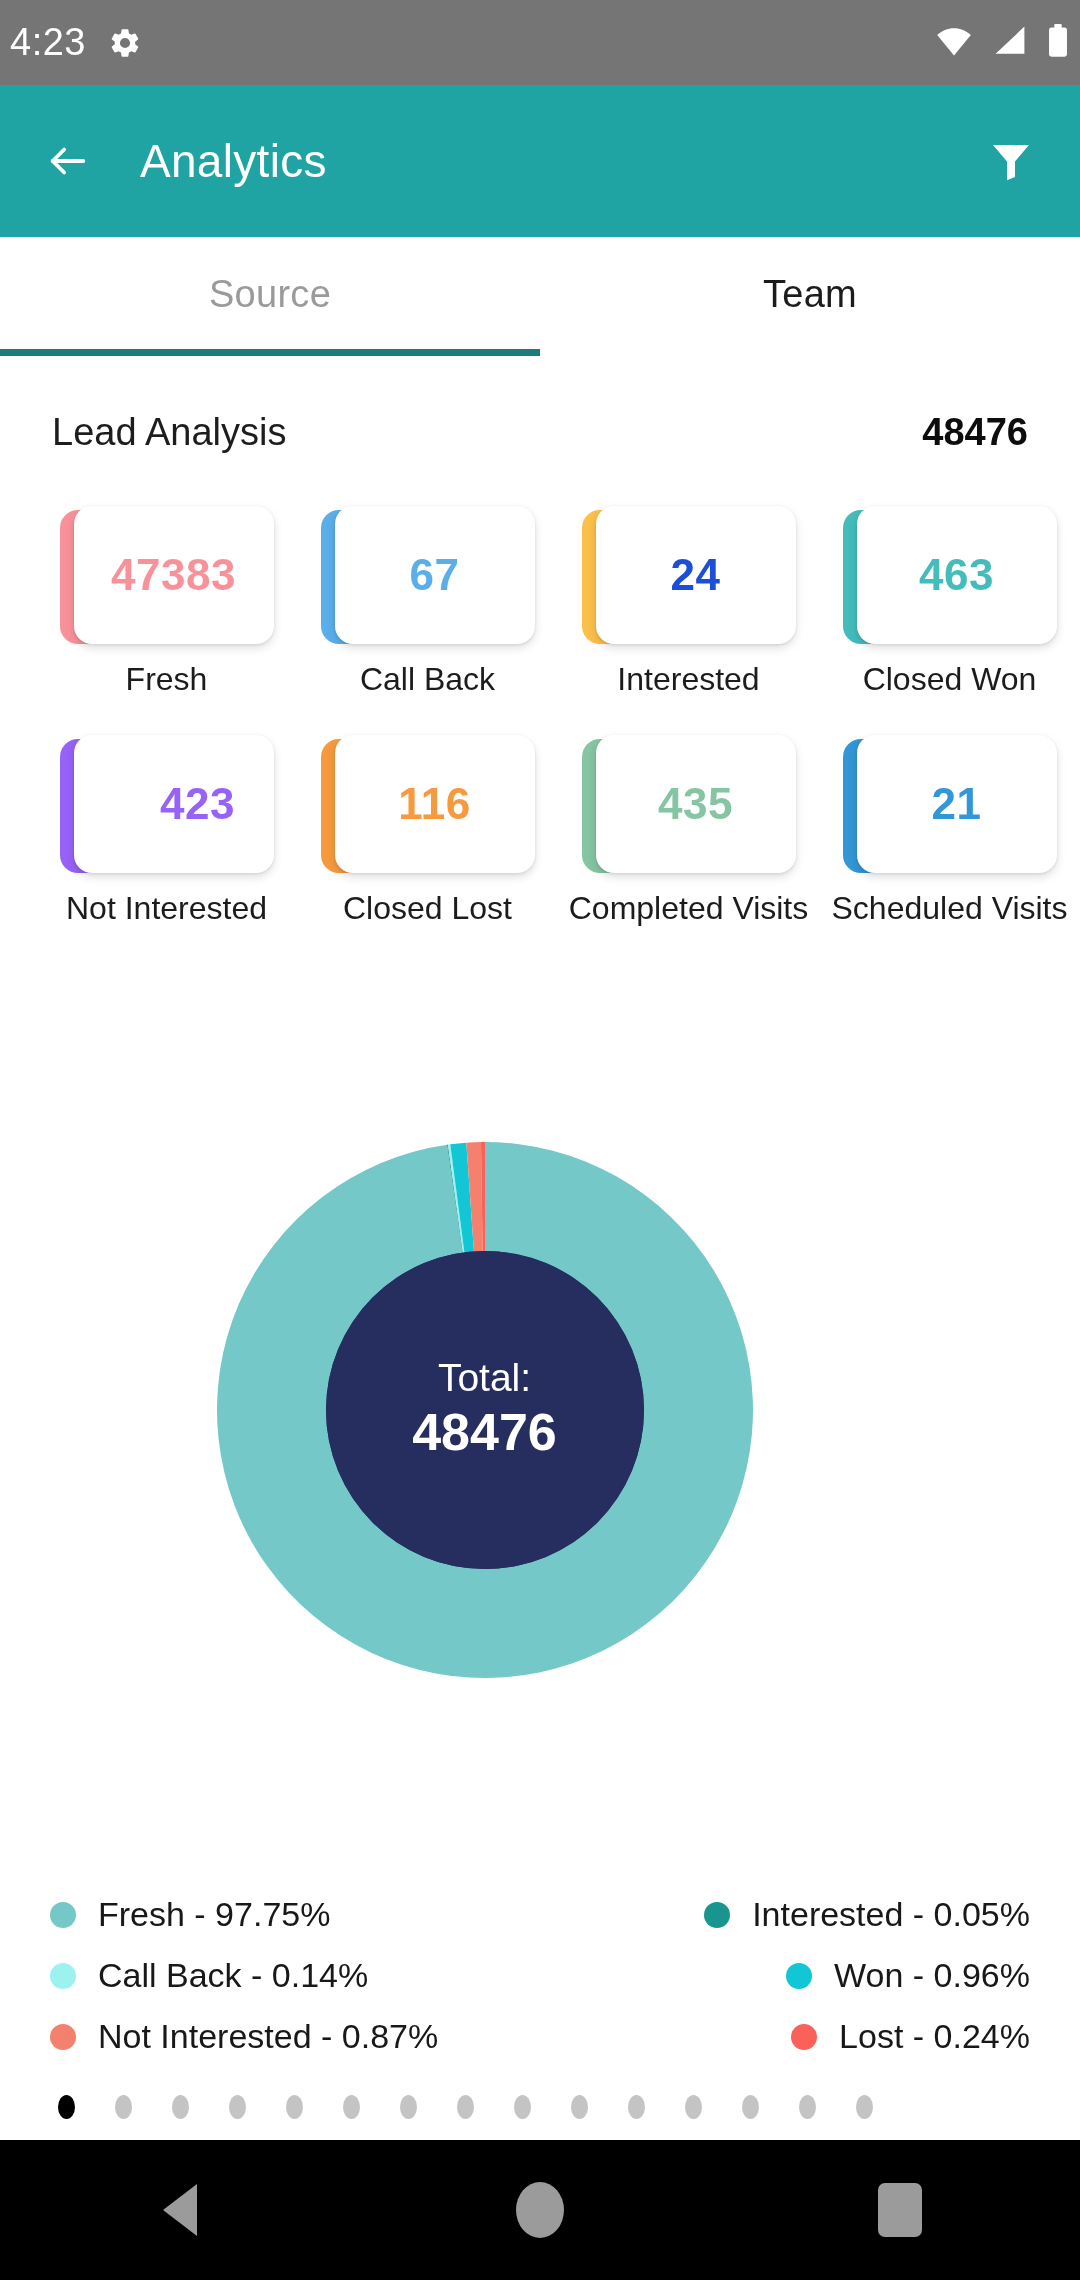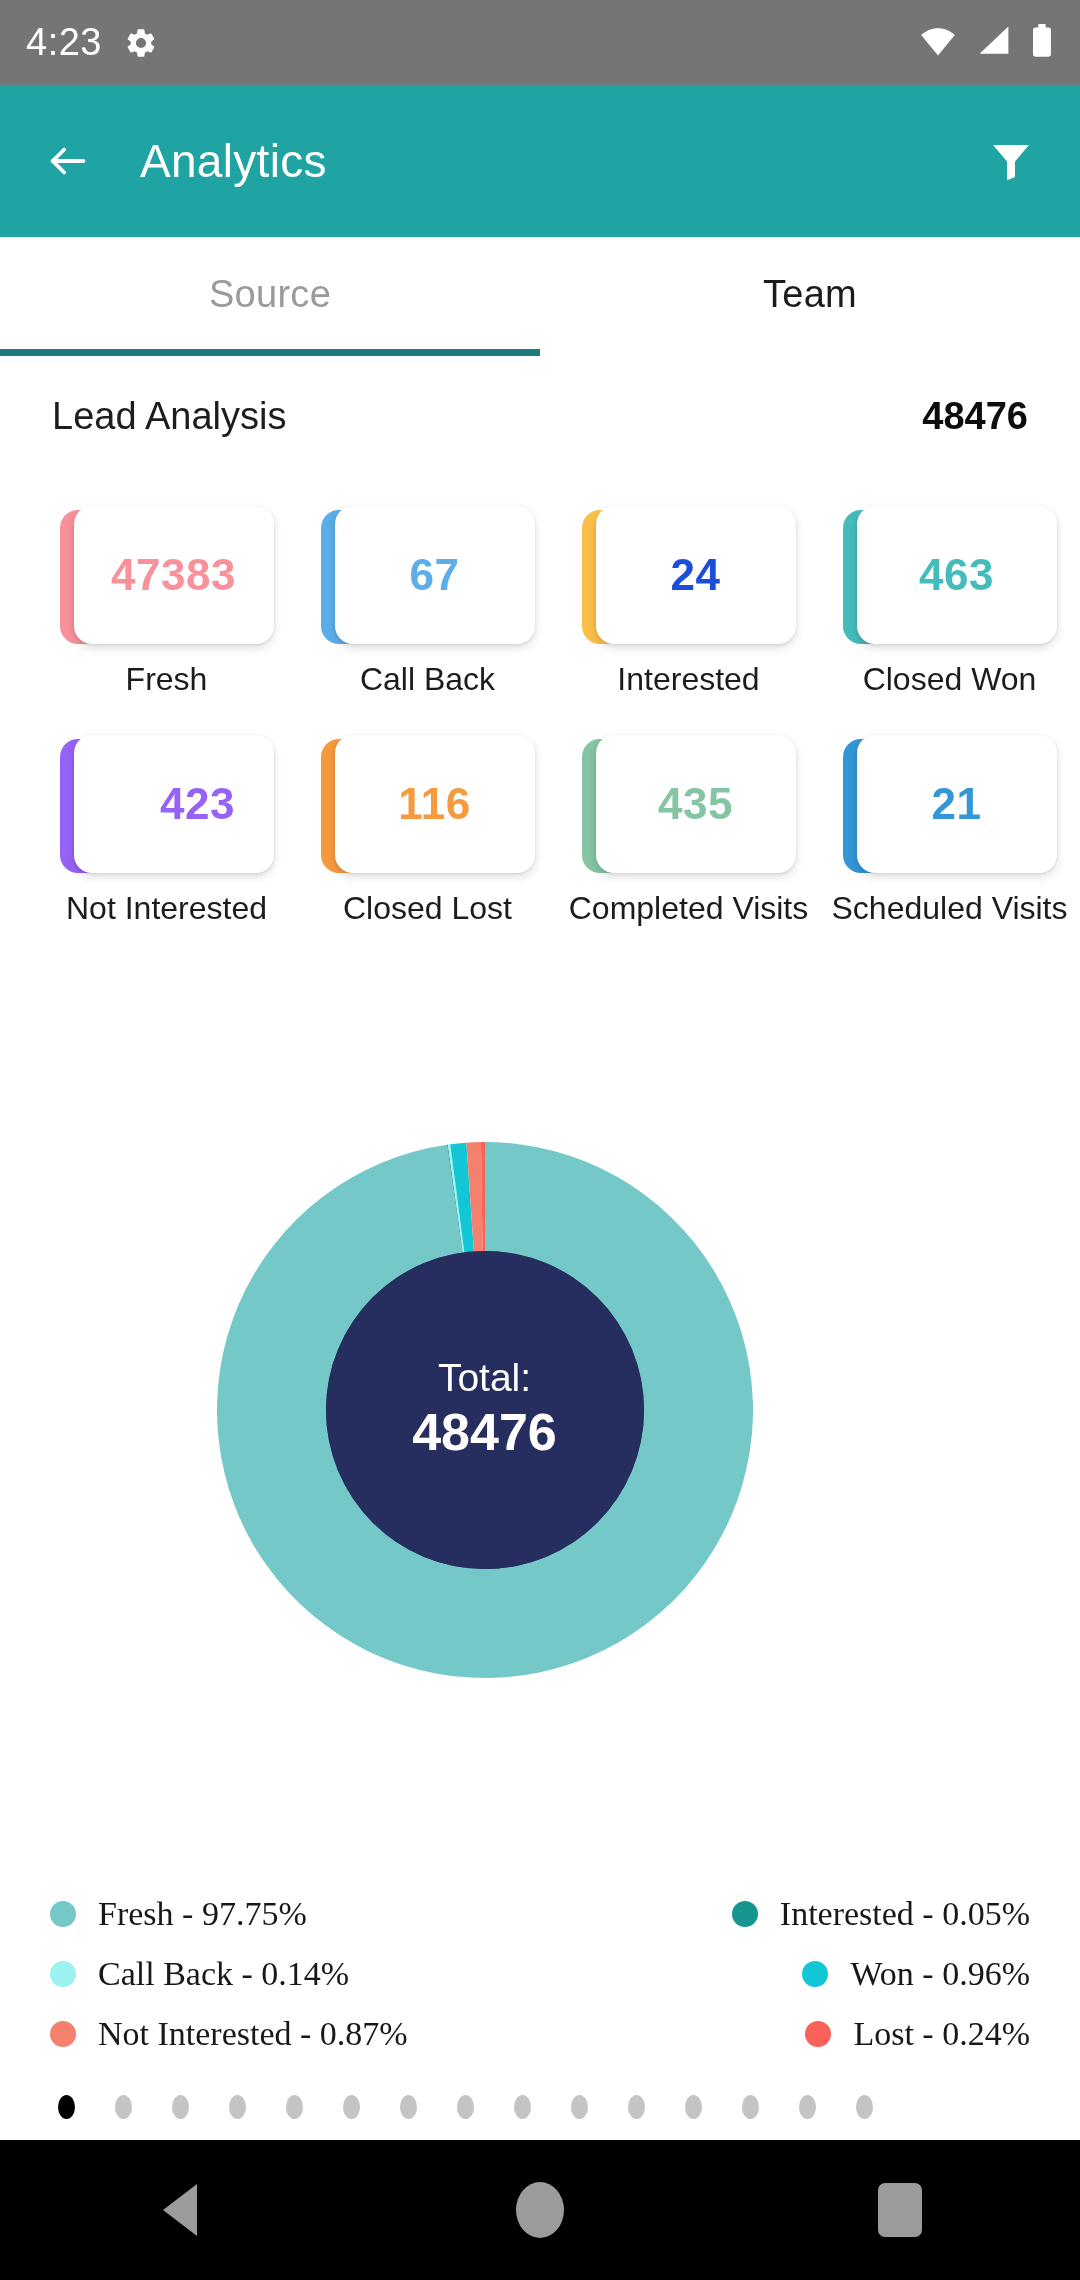--- a/index.html
+++ b/index.html
@@ -8,21 +8,21 @@
     background:#ffffff;
     font-family:"Liberation Sans", sans-serif;
     overflow:hidden;
   }
   #screen { position:relative; width:1080px; height:2280px; background:#fff; }
 
   
   .statusbar {
     position:absolute; top:0; left:0; width:1080px; height:85px;
     background:#757575; display:flex; align-items:center;
-    padding:0 26px;
+    padding:0 10px;
   }
   .sb-time { color:#fff; font-size:38px; letter-spacing:.5px; }
   .sb-gear { margin-left:22px; display:flex; align-items:center; }
   .sb-right { margin-left:auto; display:flex; align-items:center; gap:18px; }
 
   
   .appbar {
     position:absolute; top:85px; left:0; width:1080px; height:152px;
     background:#1fa3a3; display:flex; align-items:center; padding:0 44px;
   }
@@ -40,21 +40,21 @@
     font-size:38px; color:#9a9a9a; letter-spacing:.3px;
   }
   .tab.active { color:#1c1c1c; }
   .tab-indicator {
     position:absolute; top:349px; left:0; width:540px; height:7px;
     background:#1c7c7c;
   }
 
   
   .sec-head {
-    position:absolute; top:376px; left:0; width:1080px; height:80px;
+    position:absolute; top:392px; left:0; width:1080px; height:80px;
     display:flex; align-items:center; padding:0 52px;
   }
   .sec-title { font-size:38px; color:#1d1d1d; }
   .sec-total { margin-left:auto; font-size:38px; color:#0d0d0d; font-weight:bold; }
 
   
   .cards { position:absolute; top:498px; left:0; width:1080px; }
   .card-row { display:flex; width:1080px;padding-left:36px; }
   .card-cell {
     width:270px; display:flex; flex-direction:column; align-items:center;
@@ -93,21 +93,21 @@
   .donut-total-label { color:#fff; font-size:39px; line-height:1.15; }
   .donut-total-value { color:#fff; font-size:52px; font-weight:bold; line-height:1.2; }
 
   
   .legend {
     position:absolute; top:1895px; left:0; width:1080px;
     display:flex; padding:0 50px;
   }
   .legend-col { width:50%; display:flex; flex-direction:column; gap:22px; }
   .legend-col.right { align-items:flex-end; }
-  .legend-item { display:flex; align-items:center; gap:22px;font-family:Liberation Serif, serif; }
+  .legend-item { display:flex; align-items:center; gap:22px; }
   .legend-dot { width:26px; height:26px; border-radius:50%; flex:none; }
   .legend-text { font-size:34px; color:#181818; white-space:nowrap; }
 
   
   .pagedots {
     position:absolute; top:2085px; left:0; width:1080px; height:44px;
     display:flex; align-items:center; padding-left:58px; gap:40px;
   }
   .pdot { width:17px; height:24px; border-radius:50%; background:#c4c4c4; }
   .pdot.active { background:#000; }

